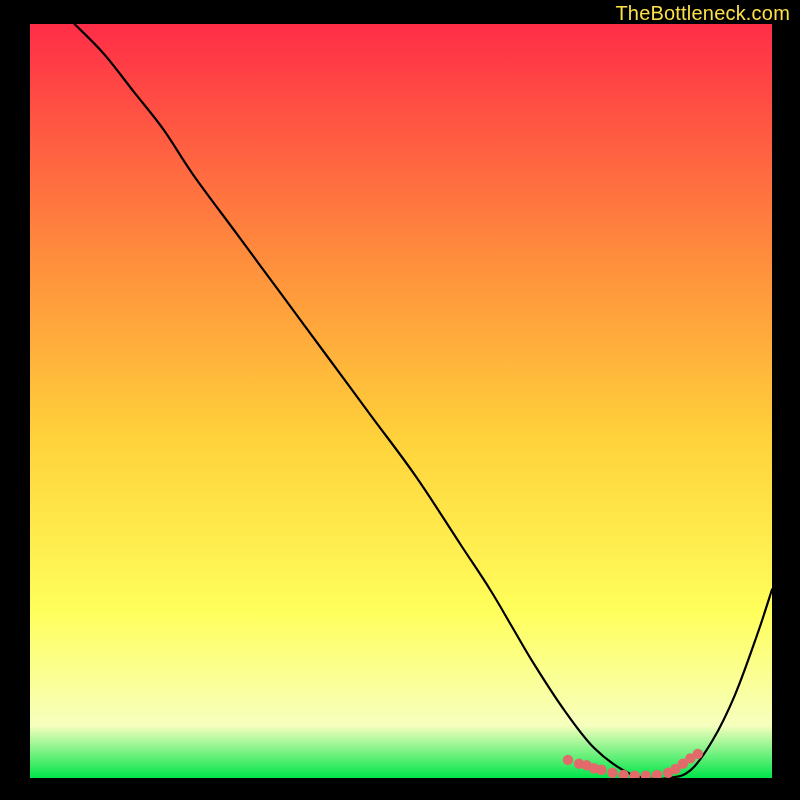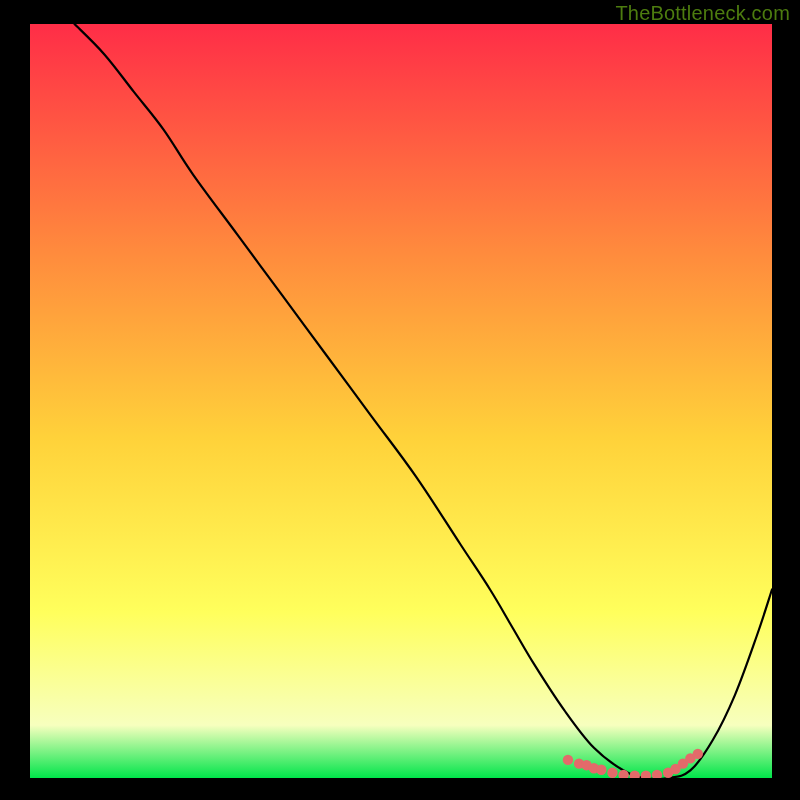--- a/index.html
+++ b/index.html
@@ -18,21 +18,21 @@
     background: #000;
   }
   .plot {
     position: absolute;
     background: #fff;
   }
   .watermark {
     position: absolute;
     top: 2px;
     right: 10px;
-    color: #4d7c0f;
+    color: #fde047;
     font-size: 20px;
     font-weight: 400;
     letter-spacing: 0.2px;
     user-select: none;
   }
   svg { display: block; }
 </style>
 </head>
 <body>
 

